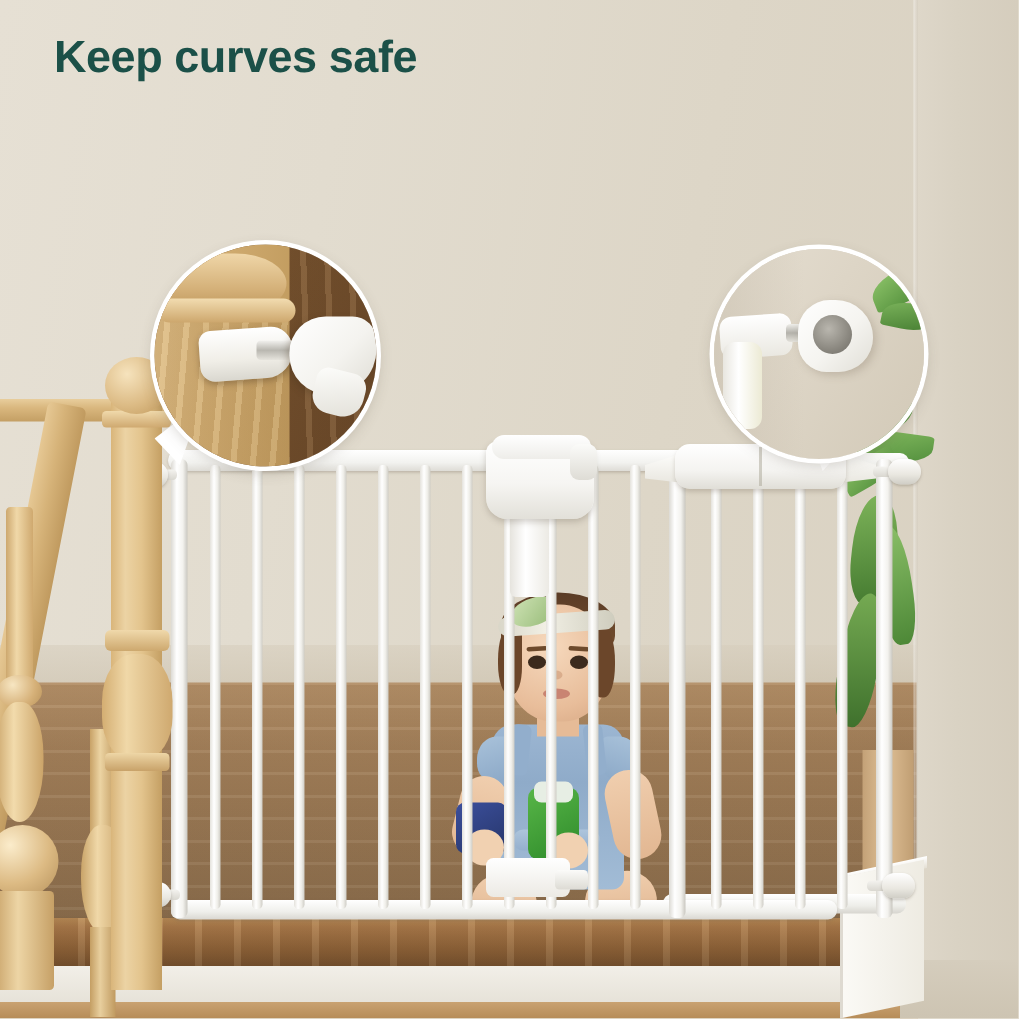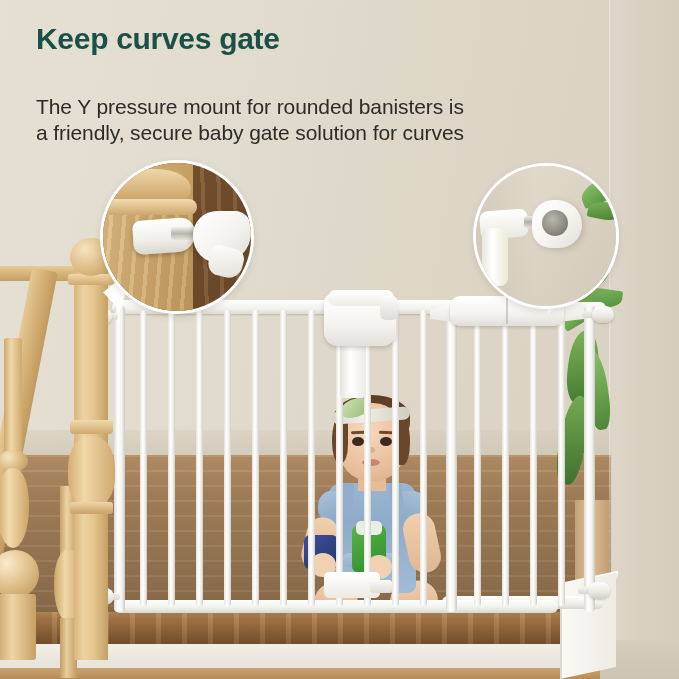--- a/index.html
+++ b/index.html
@@ -627,21 +627,17 @@
     <div class="co-r-leaf2"></div>
     <div class="co-r-gatepost"></div>
     <div class="co-r-gatepost2"></div>
     <div class="co-r-bolt"></div>
     <div class="co-r-cup"></div>
     <div class="co-r-cup-inner"></div>
   </div>
 
   <div class="header">
     <div class="headline">
-      <span>Keep curves gate</span>
-    </div>
-    <div class="subline">
-      <span>The Y pressure mount for rounded banisters is</span>
-      <span>a friendly, secure baby gate solution for curves</span>
+      <span>Keep curves safe</span>
     </div>
   </div>
 
 </div>
 
 </body></html>

